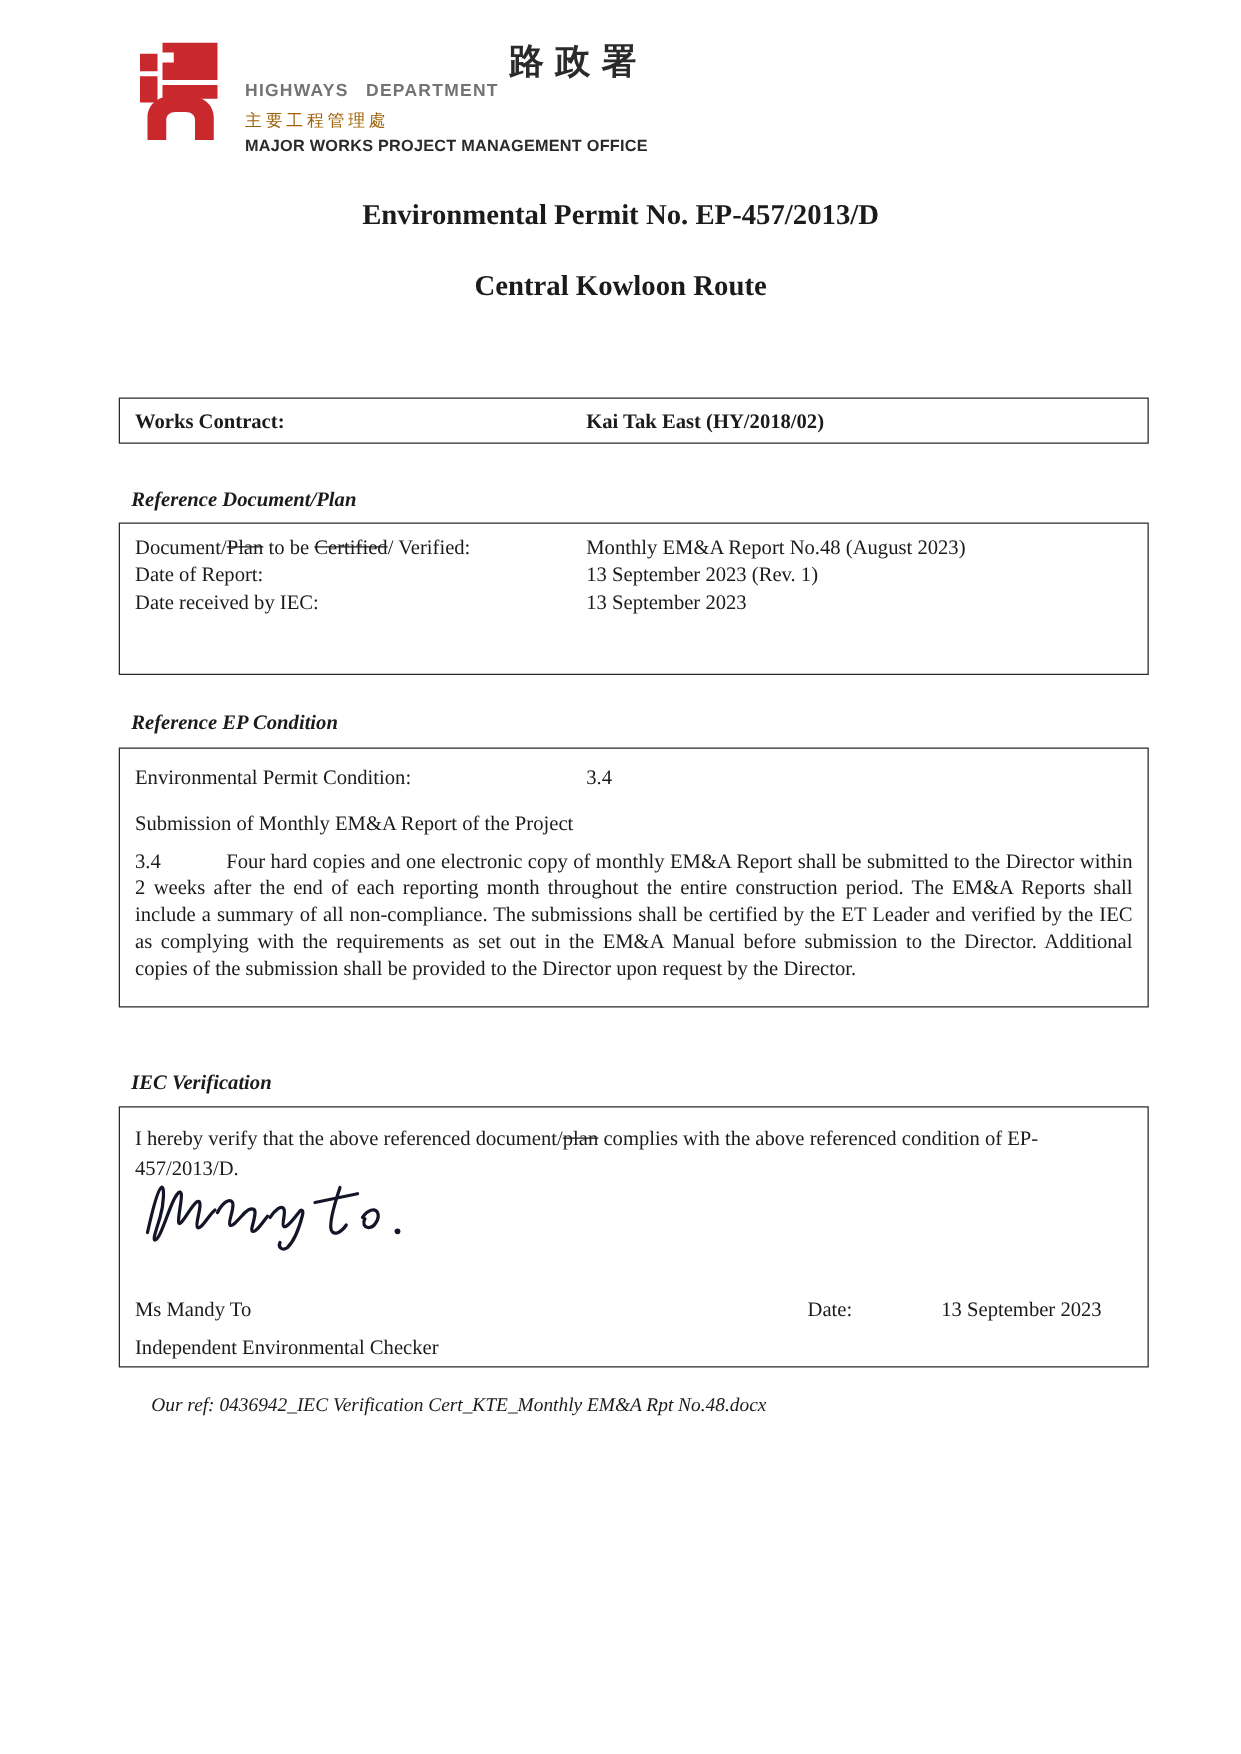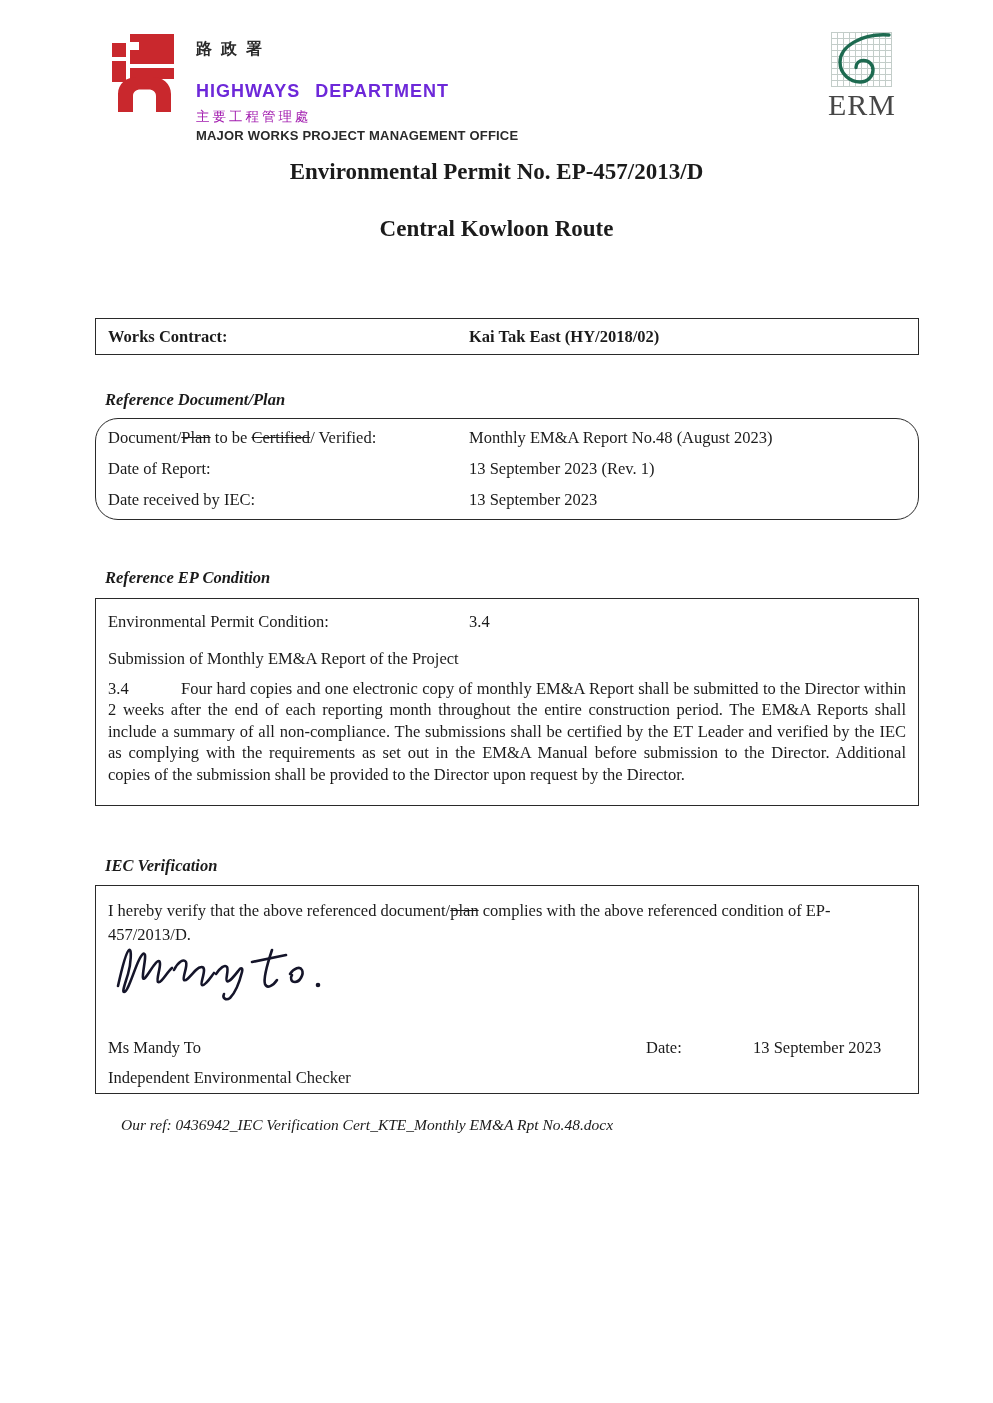--- a/index.html
+++ b/index.html
@@ -6,26 +6,26 @@
   body{width:993px;height:1403px;background:#ffffff;}
   .page{position:relative;width:993px;height:1403px;background:#ffffff;overflow:hidden;
         font-family:"Liberation Serif","DejaVu Serif",serif;color:#1b1b1b;font-size:16.5px;}
 
   
   .header{position:absolute;top:34px;left:112px;width:784px;display:flex;
           justify-content:space-between;align-items:flex-start;}
   .hd-block{display:flex;gap:18px;}
   .hd-mark svg{display:block;}
   .hd-text{padding-top:3px;}
-  .hd-zh{font-family:"DejaVu Sans",sans-serif;font-size:16px;font-weight:700;
-         letter-spacing:9px;color:#2a2a2a;line-height:24px;}
-  .hd-en{font-family:"Liberation Sans","DejaVu Sans",sans-serif;font-size:18px;font-weight:700;
-         letter-spacing:1px;word-spacing:9px;color:#6d28d9;margin-top:19px;line-height:23px;}
+  .hd-zh{font-family:"DejaVu Sans",sans-serif;font-size:28px;font-weight:700;
+         letter-spacing:9px;color:#2a2a2a;line-height:24px;text-align:right;}
+  .hd-en{font-family:"Liberation Sans","DejaVu Sans",sans-serif;font-size:14px;font-weight:700;
+         letter-spacing:1px;word-spacing:9px;color:#737373;margin-top:0;line-height:23px;}
   .hd-office-zh{font-family:"DejaVu Sans",sans-serif;font-size:13.5px;letter-spacing:3px;
-                color:#a21caf;margin-top:5px;line-height:16px;}
+                color:#a16207;margin-top:5px;line-height:16px;}
   .hd-office-en{font-family:"Liberation Sans","DejaVu Sans",sans-serif;font-size:13px;font-weight:600;
                 color:#2a2a2a;margin-top:4px;letter-spacing:.2px;}
   .erm-block{text-align:center;margin-top:-2px;}
   .erm-grid{position:relative;width:60px;height:54px;margin:0 auto;
     background:
       repeating-linear-gradient(to right,#c3cdc9 0 1px,transparent 1px 6px),
       repeating-linear-gradient(to bottom,#c3cdc9 0 1px,transparent 1px 6px);
     border-right:1px solid #c3cdc9;border-bottom:1px solid #c3cdc9;}
   .erm-swirl{position:absolute;top:0;left:0;}
   .erm-label{font-size:30px;color:#474747;letter-spacing:1px;margin-top:1px;line-height:34px;}
@@ -40,21 +40,21 @@
   .bold{font-weight:700;}
   .strike{text-decoration:line-through;}
 
   .works-box{top:318px;height:37px;display:flex;align-items:center;padding:16px 12px;}
 
   .section-heading{position:absolute;left:105px;font-size:16.5px;font-weight:700;margin:0;font-style:italic;}
   .h-refdoc{top:390px;}
   .h-refep{top:568px;}
   .h-iec{top:856px;}
 
-  .refdoc-box{top:418px;height:102px;padding:8px 12px;display:flex;flex-direction:column;justify-content:space-between;border-radius:23px;}
+  .refdoc-box{top:418px;height:122px;padding:8px 12px;display:flex;flex-direction:column;justify-content:flex-start;}
   .trow{display:flex;align-items:baseline;line-height:22px;}
 
   .refep-box{top:598px;height:208px;padding:12px;}
   .ep-subtitle{margin:15px 0 0 0;line-height:22px;}
   .clause{margin:8px 0 0 0;text-align:justify;line-height:21.4px;}
   .clause-num{display:inline-block;width:73px;}
 
   .iec-box{top:885px;height:209px;padding:13px 12px;}
   .statement{margin:0;line-height:24px;width:796px;}
   .signature{position:absolute;left:16px;top:54px;}
@@ -85,28 +85,20 @@
         </svg>
       </span>
       <div class="hd-text">
         <div class="hd-zh">路政署</div>
         <div class="hd-en">HIGHWAYS DEPARTMENT</div>
         <div class="hd-office-zh">主要工程管理處</div>
         <div class="hd-office-en">MAJOR WORKS PROJECT MANAGEMENT OFFICE</div>
       </div>
     </div>
 
-    <div class="erm-block">
-      <div class="erm-grid">
-        <svg class="erm-swirl" width="60" height="54" viewBox="0 0 60 54" aria-hidden="true">
-          <path d="M58 3 C30 1 9 15 9 30 C9 42 19 50 29 50 C37 50 42 44 42 38 C42 32.5 38 28.5 32.5 28.5 C28 28.5 25 31.5 25 35.5" fill="none" stroke="#1d6a50" stroke-width="3.4" stroke-linecap="round"></path>
-        </svg>
-      </div>
-      <div class="erm-label">ERM</div>
-    </div>
   </header>
 
   <div class="titles">
     <h1 class="doc-title">Environmental Permit No. EP-457/2013/D</h1>
     <h2 class="doc-title">Central Kowloon Route</h2>
   </div>
 
   <section class="box works-box">
     <span class="label bold">Works Contract:</span>
     <span class="bold">Kai Tak East (HY/2018/02)</span>

